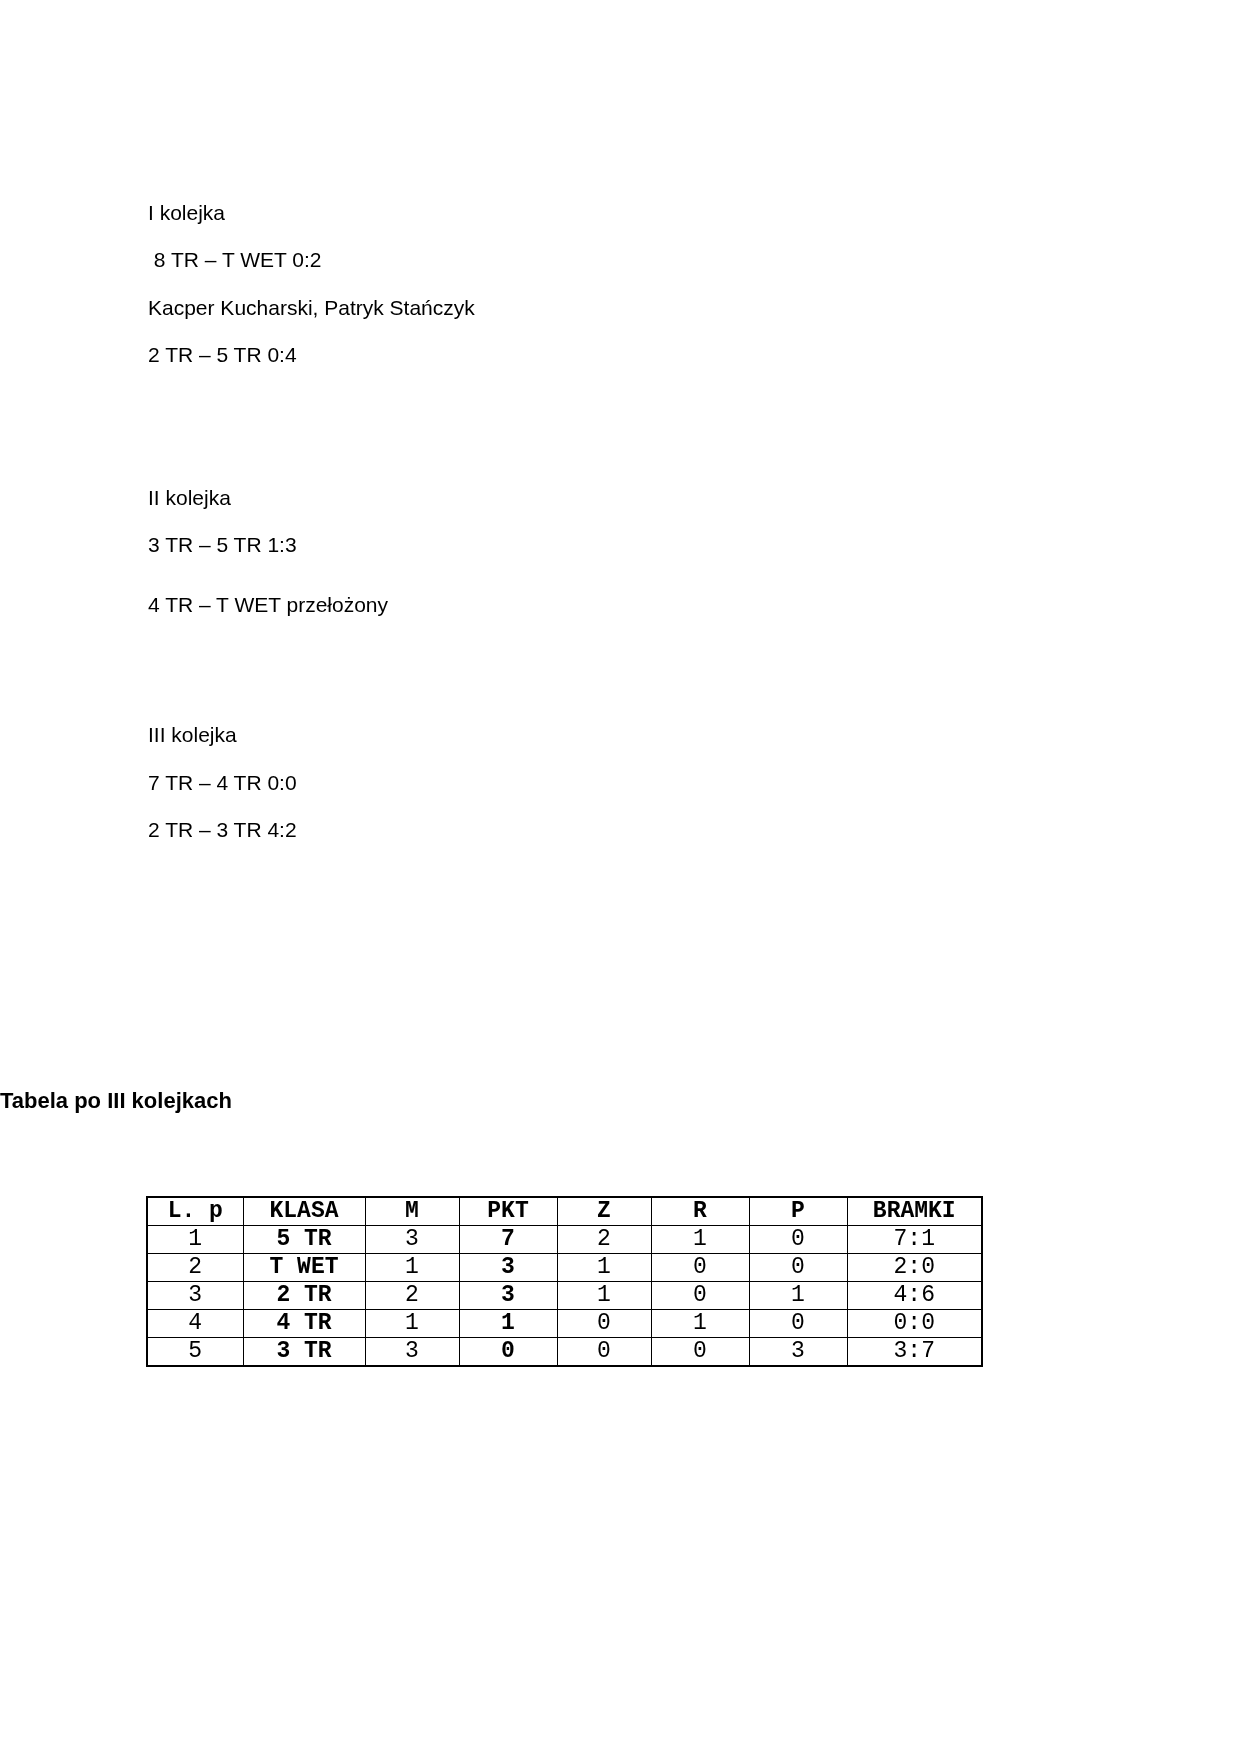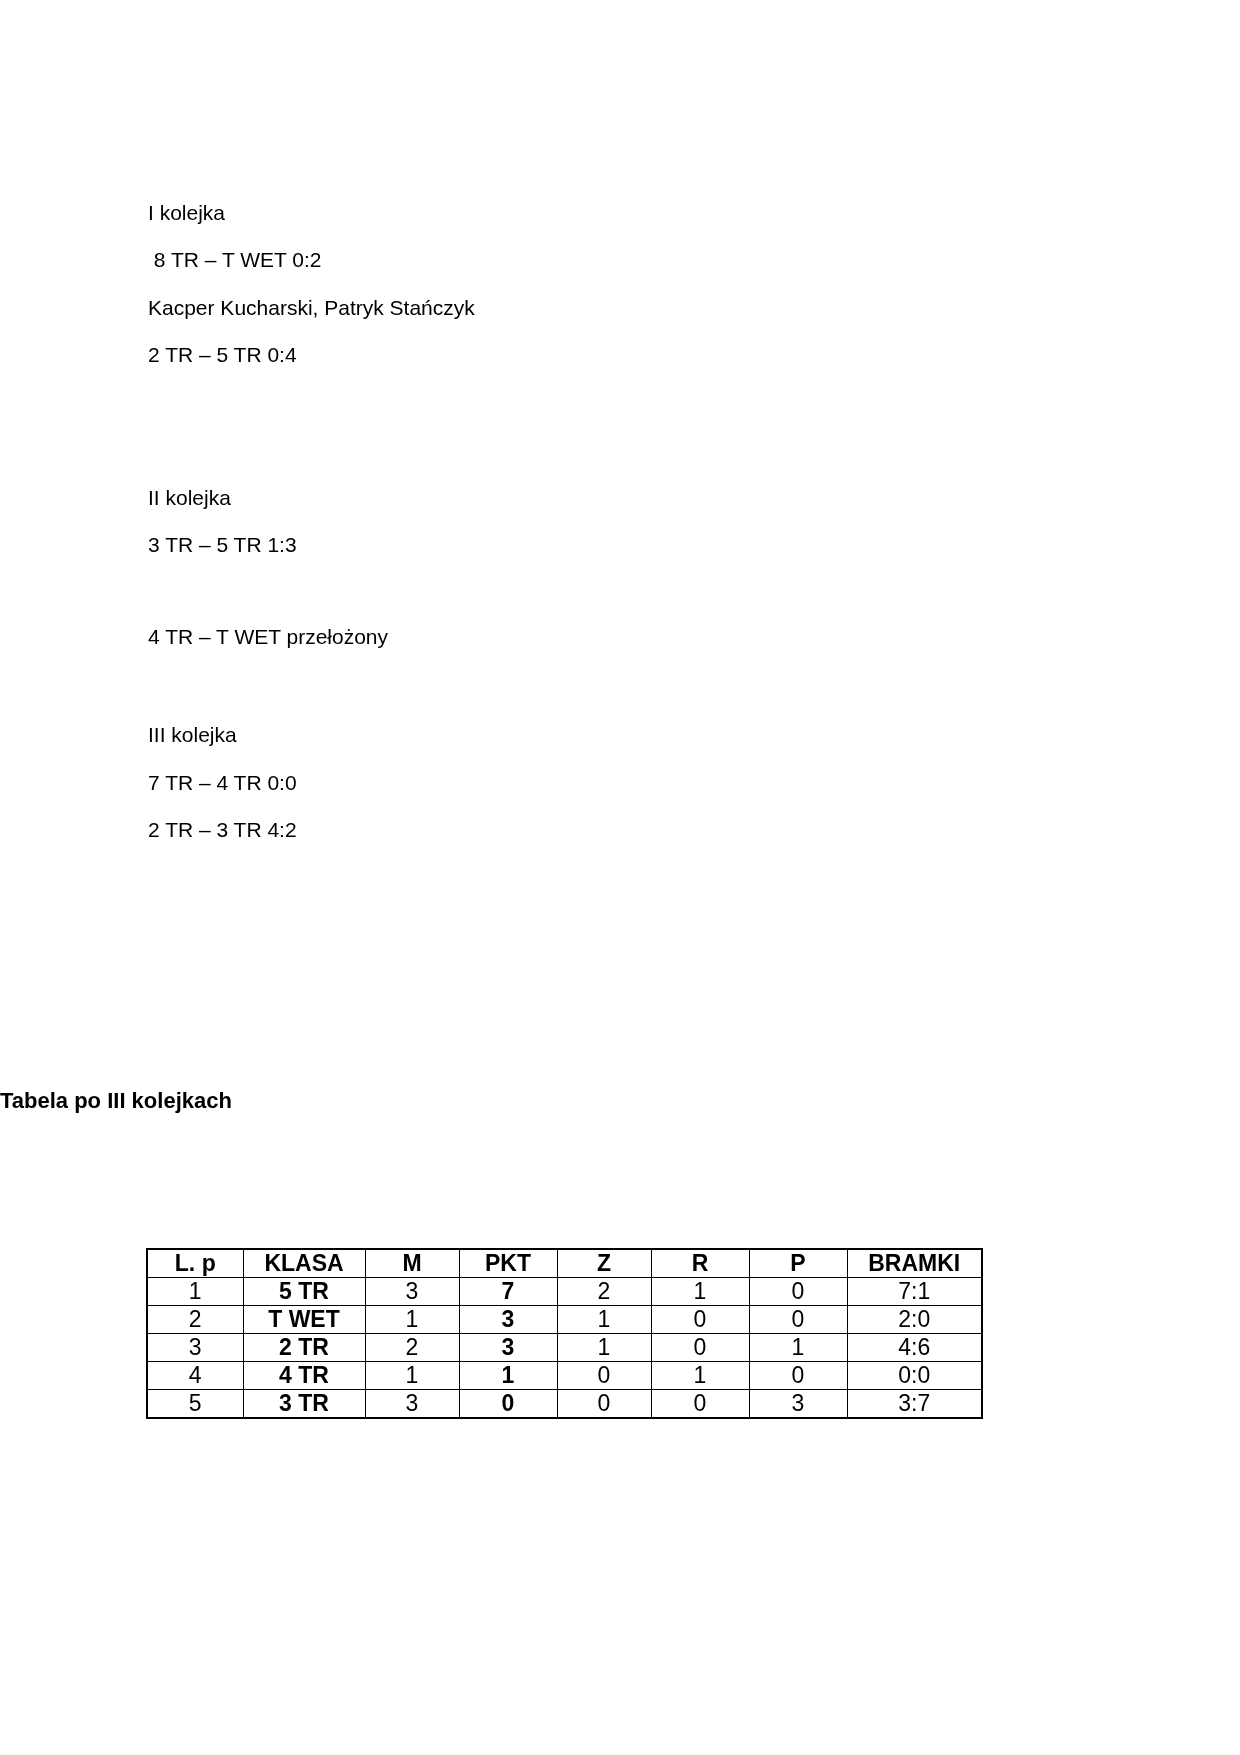--- a/index.html
+++ b/index.html
@@ -32,24 +32,24 @@
     left: 0;
     width: 1240px;
     text-align: left;
     font-size: 22px;
     font-weight: bold;
     color: #000000;
   }
   table.standings {
     position: absolute;
     left: 146px;
-    top: 1248px;
+    top: 1196px;
     border-collapse: collapse;
     table-layout: fixed;
-    font-family: Liberation Sans, sans-serif;
+    font-family: Liberation Mono, monospace;
     font-size: 23px;
     color: #000000;
     border: 2px solid #000000;
   }
   .standings th, .standings td {
     border: 1.5px solid #000000;
     text-align: center;
     vertical-align: middle;
     padding: 0;
     height: 27px;
@@ -69,21 +69,21 @@
 
 <div class="page">
 
   <div class="para bold" style="top:200px">I kolejka</div>
   <div class="para" style="top:247px"> 8 TR – T WET 0:2</div>
   <div class="para" style="top:295px">Kacper Kucharski, Patryk Stańczyk</div>
   <div class="para" style="top:342px">2 TR – 5 TR 0:4</div>
 
   <div class="para bold" style="top:485px">II kolejka</div>
   <div class="para" style="top:532px">3 TR – 5 TR 1:3</div>
-  <div class="para" style="top:624px">4 TR – T WET przełożony</div>
+  <div class="para" style="top:592px">4 TR – T WET przełożony</div>
 
   <div class="para bold" style="top:722px">III kolejka</div>
   <div class="para" style="top:770px">7 TR – 4 TR 0:0</div>
   <div class="para" style="top:817px">2 TR – 3 TR 4:2</div>
 
   <div class="doc-title" style="top:1088px">Tabela po III kolejkach</div>
 
   <table class="standings">
     <colgroup>
       <col style="width:96px">

